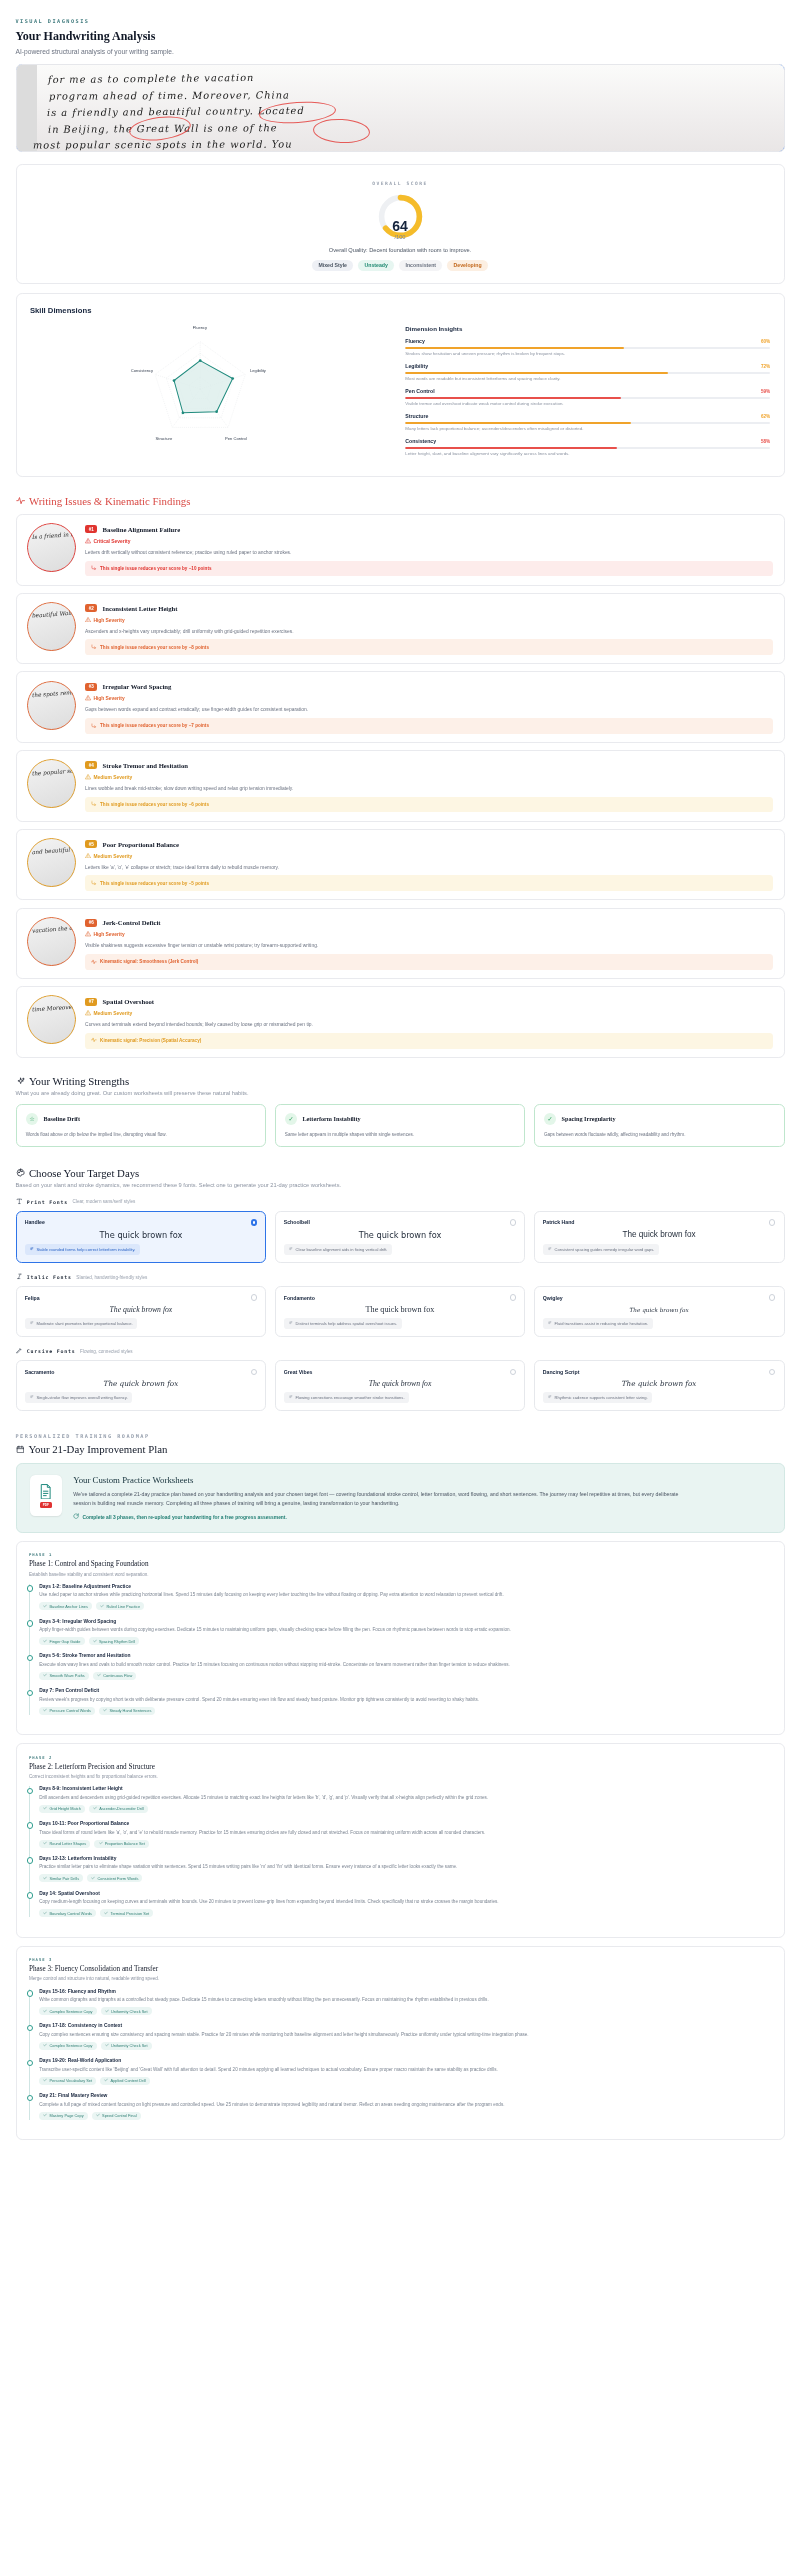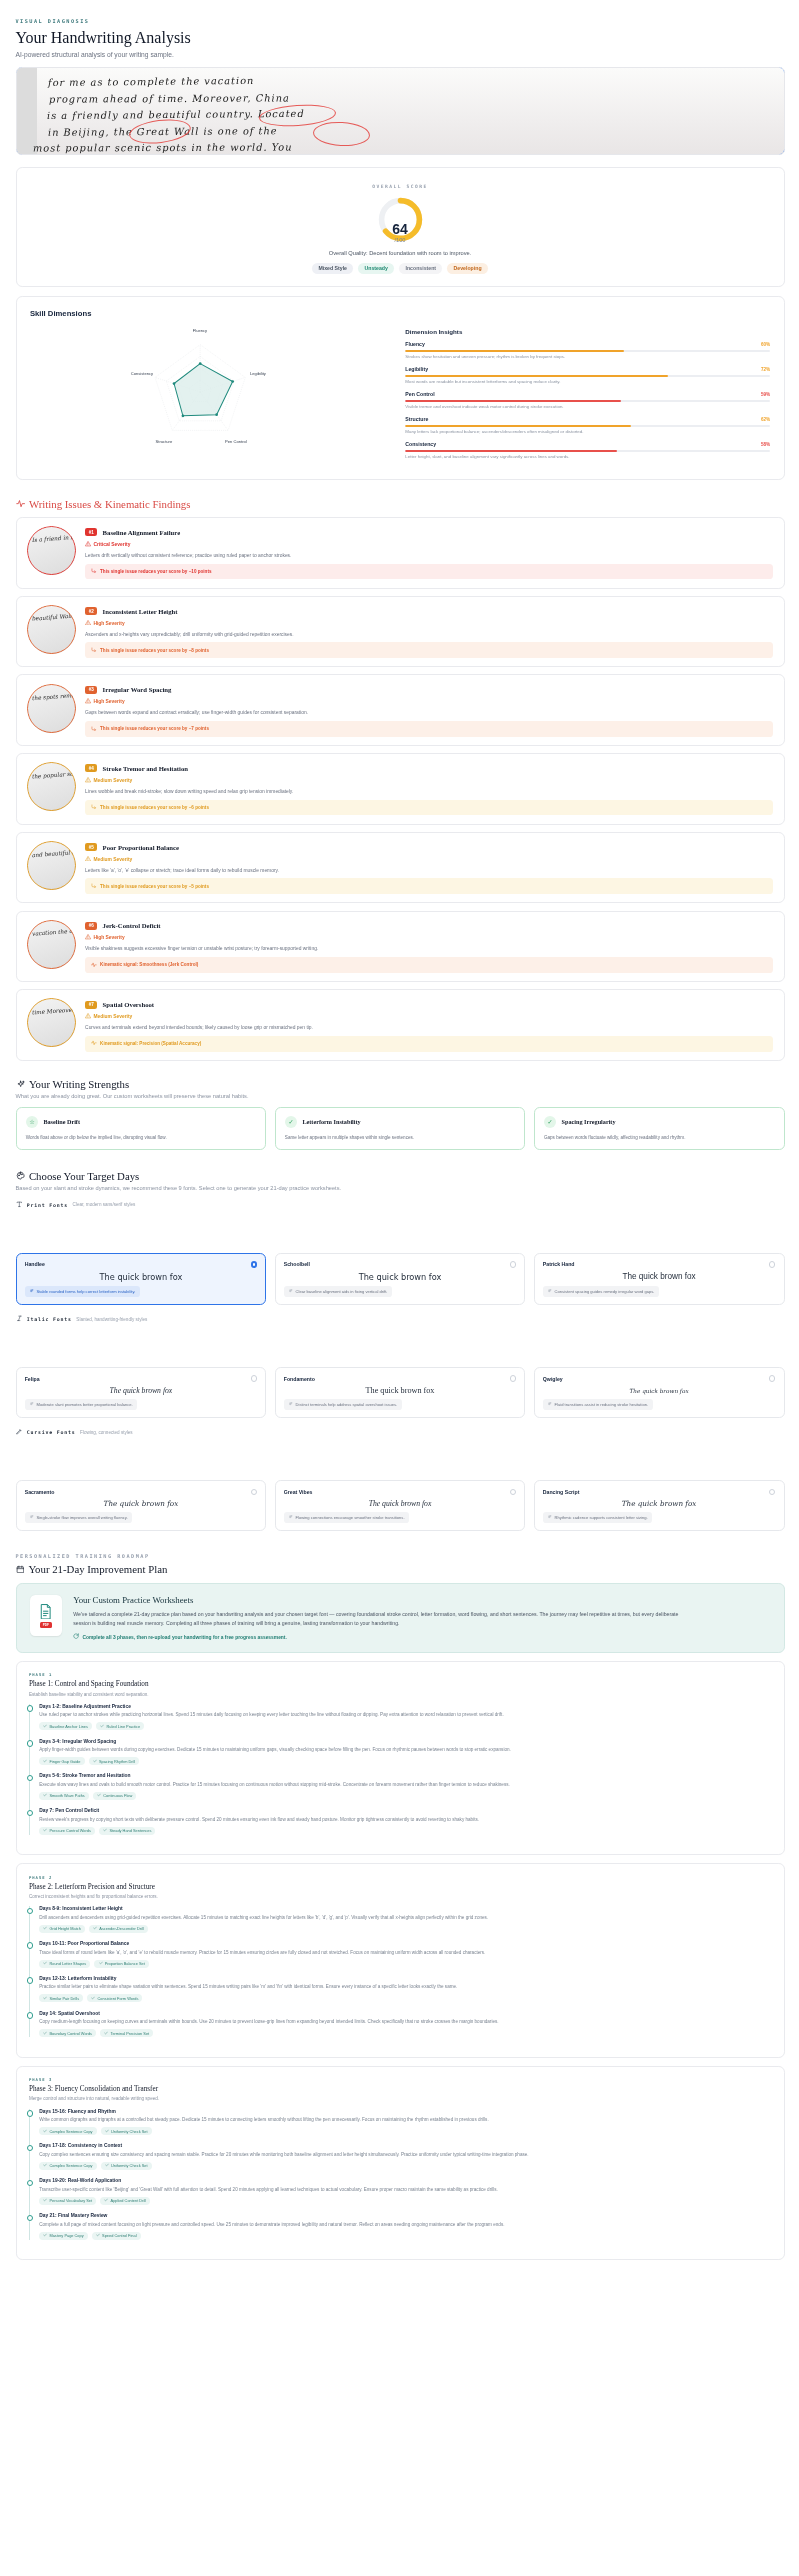--- a/index.html
+++ b/index.html
@@ -17,22 +17,22 @@
   .eyebrow {
     font-family: "DejaVu Sans Mono", monospace;
     font-size: 5.2px;
     letter-spacing: 1.5px;
     color: #3f7a7d;
     font-weight: bold;
     text-transform: uppercase;
   }
   .page-title {
     font-family: "Liberation Serif", serif;
-    font-size: 16px;
-    font-weight: normal;
+    font-size: 12px;
+    font-weight: bold;
     color: #111827;
     margin-top: 5.2px;
   }
   .page-sub { font-size: 6.7px; color: #6b7280; margin-top: 4.1px; }
   .header-block { padding: 17.5px 15.5px 0 15.5px; }
 
   
   .sample-card {
     margin: 9.3px 15.5px 0 15.5px;
     background: #3b82f6;
@@ -197,21 +197,21 @@
   .fg-name {
     font-family: "DejaVu Sans Mono", monospace;
     font-size: 4.9px; font-weight: bold; letter-spacing: 0.8px; color: #1f2937;
   }
   .fg-desc { font-size: 4.6px; color: #98a0ad; }
   .font-row { display: flex; gap: 8.2px; margin: 5.2px 15.5px 0 15.5px; }
   .font-card {
     flex: 1; border: 0.5px solid #e6e8ec; border-radius: 5.7px;
     padding: 7.2px 8.2px 7.2px 8.2px; background: #fff;
     min-height: 47px; position: relative;
-    display: flex; flex-direction: column; margin-top: 39px;
+    display: flex; flex-direction: column;
   }
   .font-card.selected { border: 1px solid #2e74e8; background: #eef4fe; }
   .fc-top { display: flex; justify-content: space-between; align-items: center; }
   .fc-name { font-size: 5.2px; font-weight: bold; color: #16243c; }
   .radio { width: 6.7px; height: 6.7px; border-radius: 50%; border: 0.8px solid #cdd2da; }
   .radio.on { border: 2.1px solid #2e74e8; background: #fff; }
   .fc-sample { flex: 1; display: flex; align-items: center; justify-content: center; padding: 4.1px 0; }
   .fc-note {
     font-size: 4.1px; padding: 2.6px 4.6px; border-radius: 3.1px;
     background: #f2f3f5; color: #6b7280;

